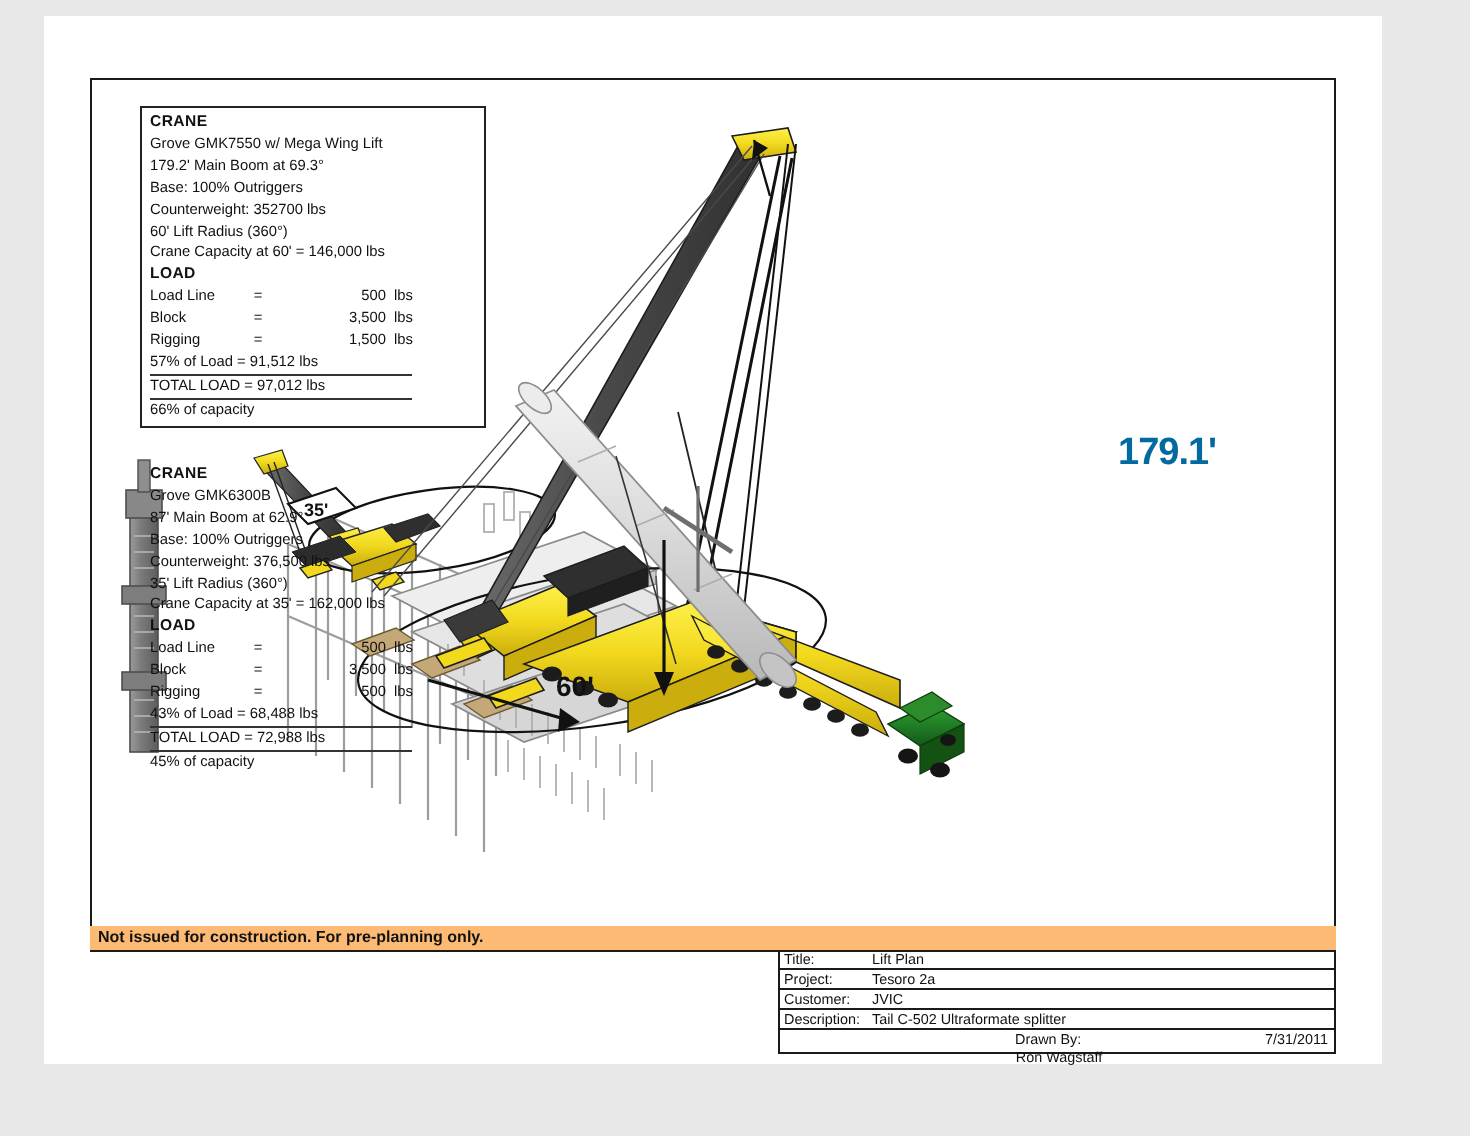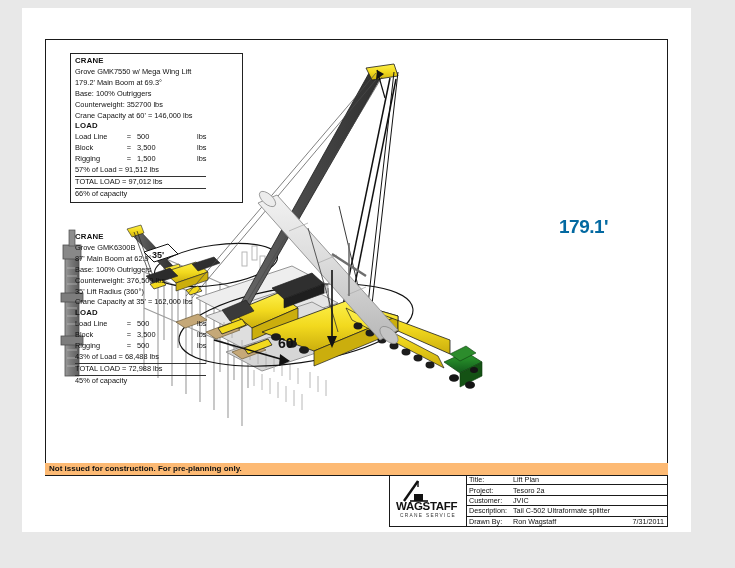--- a/index.html
+++ b/index.html
@@ -53,21 +53,21 @@
   .spec-head {
     font-weight: bold;
     letter-spacing: 0.2px;
     font-size: 7.8px;
   }
   .spec-line { display: block; }
 
   .ld-row { display: flex; }
   .ld-label { width: 46px; display: inline-block; }
   .ld-eq { width: 16px; display: inline-block; text-align: center; }
-  .ld-val { width: 56px; display: inline-block; padding-right: 4px;}
+  .ld-val { width: 56px; display: inline-block; text-align: right; padding-right: 4px;}
   .ld-unit { display: inline-block; }
 
   .pct-line { border-bottom: 1px solid #333; display: block; width: 131px; }
   .total-line { border-bottom: 1px solid #333; display: block; width: 131px; }
 
   
   #disclaimer {
     position: absolute;
     left: 23px;
     top: 455px;
@@ -124,21 +124,21 @@
     flex: 1;
     display: flex;
     align-items: center;
     border-bottom: 1px solid #1a1a1a;
     font-size: 7.2px;
     color: #111;
     padding-left: 2px;
     box-sizing: border-box;
     position: relative;
   }
-  .tb-row:last-child { border-bottom: none; }
+  .tb-row:last-child { border-bottom: none; flex-direction: column; }
   .tb-key { width: 44px; flex: none; }
   .tb-val { flex: 1; }
   .tb-date { position: absolute; right: 3px; }
 
   
   #footer {
     position: absolute;
     left: 24px;
     top: 521px;
     width: 623px;
@@ -436,20 +436,21 @@
     </div>
 
     <div id="dim-label">179.1'</div>
 
     <div id="spec-crane-1" class="spec-block">
       <span class="spec-head spec-line">CRANE</span>
       <span class="spec-line">Grove GMK7550 w/ Mega Wing Lift</span>
       <span class="spec-line">179.2' Main Boom  at 69.3°</span>
       <span class="spec-line">Base: 100% Outriggers</span>
       <span class="spec-line">Counterweight: 352700 lbs</span>
+      <span class="spec-line">60' Lift Radius (360°)</span>
       <span class="spec-line">Crane Capacity at 60' = 146,000 lbs</span>
       <span class="spec-head spec-line">LOAD</span>
 
       <span class="ld-row">
         <span class="ld-label">Load Line</span>
         <span class="ld-eq">=</span>
         <span class="ld-val">500</span>
         <span class="ld-unit">lbs</span>
       </span>
       <span class="ld-row">
@@ -501,30 +502,20 @@
 
       <span class="spec-line pct-line">43% of Load  =  68,488 lbs</span>
       <span class="spec-line total-line">TOTAL LOAD  =  72,988 lbs</span>
       <span class="spec-line">45% of capacity</span>
     </div>
   </div>
 
   <div id="disclaimer">Not issued for construction. For pre-planning only.</div>
 
   <div id="titleblock">
-    <div id="logo-cell">
-      <svg id="logo-art" width="36" height="22" viewBox="0 0 36 22">
-        <line x1="6" y1="21" x2="20" y2="1" stroke="#111" stroke-width="2.4"></line>
-        <line x1="20" y1="1" x2="20" y2="7" stroke="#111" stroke-width="1.4"></line>
-        <rect x="16" y="14" width="9" height="7" fill="#111"></rect>
-        <line x1="12" y1="21" x2="30" y2="21" stroke="#111" stroke-width="1.6"></line>
-      </svg>
-      <div id="logo-word">WAGSTAFF</div>
-      <div id="logo-sub">CRANE SERVICE</div>
-    </div>
 
     <div id="fields-cell">
       <div class="tb-row">
         <span class="tb-key">Title:</span>
         <span class="tb-val">Lift Plan</span>
       </div>
       <div class="tb-row">
         <span class="tb-key">Project:</span>
         <span class="tb-val">Tesoro 2a</span>
       </div>

